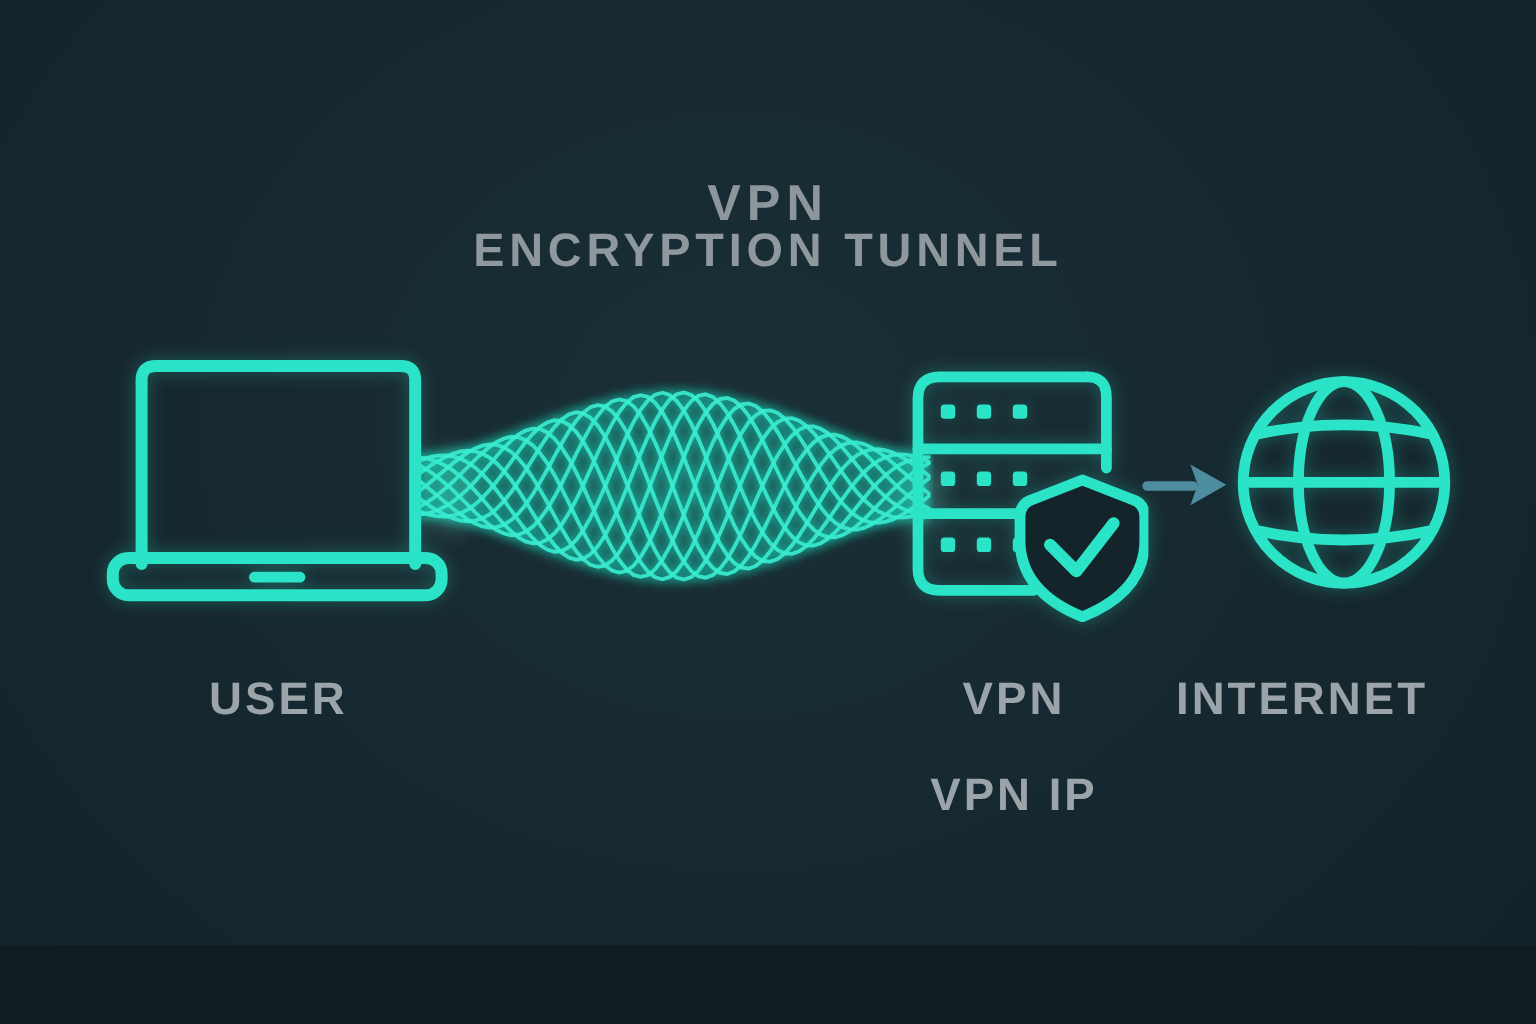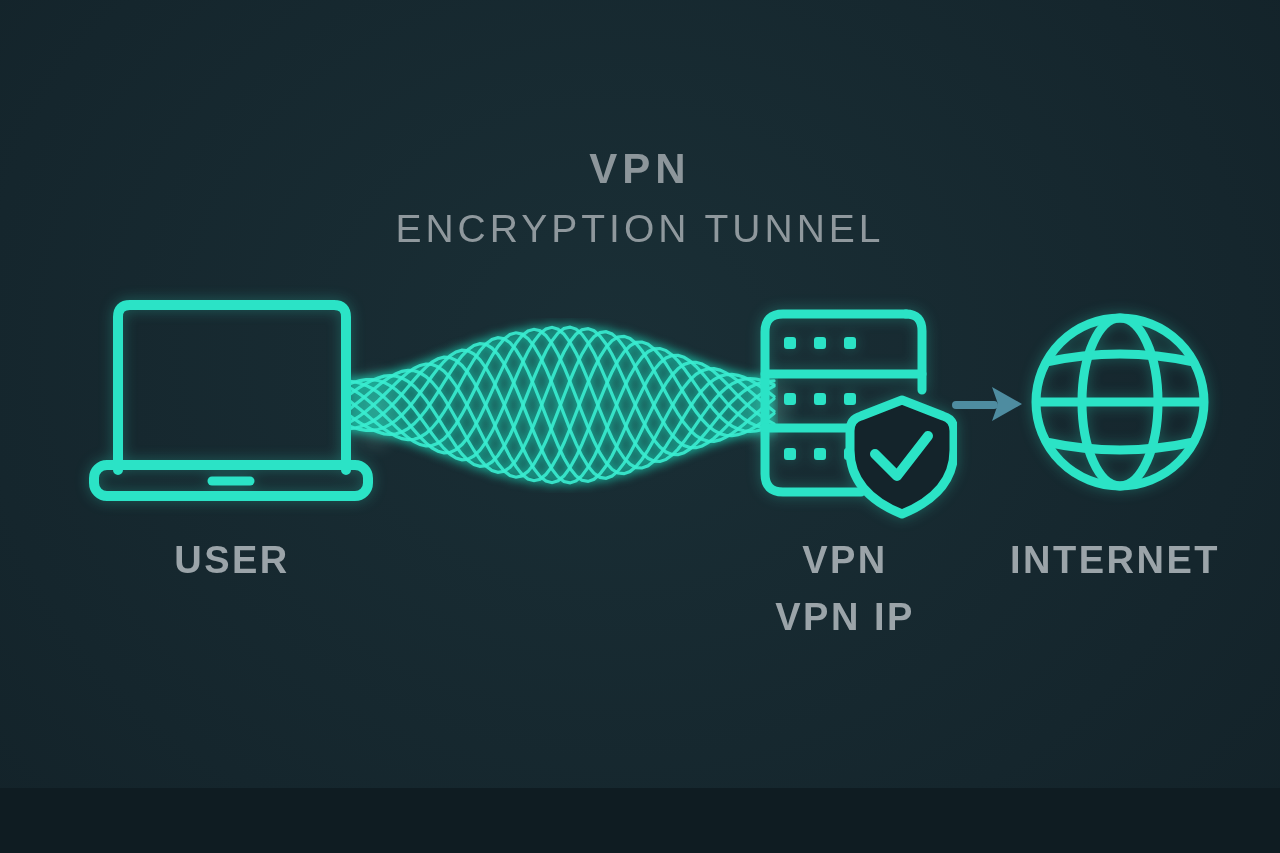--- a/index.html
+++ b/index.html
@@ -13,23 +13,23 @@
   .glow-center{left:310px;top:290px;width:500px;height:230px;z-index:1;
     background:radial-gradient(50% 50% at 50% 50%, rgba(44,229,199,0.22) 0%, rgba(44,229,199,0.10) 45%, rgba(44,229,199,0) 72%);}
   .glow-left{left:330px;top:345px;width:90px;height:130px;z-index:1;filter:blur(6px);
     background:radial-gradient(50% 50% at 50% 50%, rgba(150,255,232,0.38) 0%, rgba(120,245,220,0) 70%);}
   .glow-right{left:720px;top:350px;width:90px;height:120px;z-index:1;filter:blur(6px);
     background:radial-gradient(50% 50% at 50% 50%, rgba(150,255,232,0.30) 0%, rgba(120,245,220,0) 70%);}
   .mesh{left:348px;top:318px;z-index:2;}
   .icon{z-index:3;filter:drop-shadow(0 0 7px rgba(45,229,199,0.30));}
   .title{left:0;top:148px;width:1280px;text-align:center;z-index:4;color:#8d969b;}
   .title .l1{font-size:42px;font-weight:800;letter-spacing:5px;line-height:1;}
-  .title .l2{font-size:39px;font-weight:400;letter-spacing:4px;line-height:1;margin-top:19px;color:#8f989d;}
+  .title .l2{font-size:39px;font-weight:700;letter-spacing:4px;line-height:1;color:#8f989d;}
   .node-label{width:300px;text-align:center;z-index:4;color:#9ba4a9;font-size:38px;font-weight:700;letter-spacing:2.5px;top:532px;}
-  .node-label div{line-height:57px;}
+  .node-label div{line-height:57px;margin-top:23px;}
 </style>
 </head>
 <body>
 
 <div class="canvas">
 
   <div class="abs glow-center"></div>
   <div class="abs glow-left"></div>
   <div class="abs glow-right"></div>
 
@@ -114,17 +114,17 @@
 
   <div class="abs node-label" style="left:82px;">
     <div>USER</div>
   </div>
 
   <div class="abs node-label" style="left:695px;">
     <div>VPN</div>
     <div>VPN IP</div>
   </div>
 
-  <div class="abs node-label" style="left:965px;">
+  <div class="abs node-label" style="left:935px;">
     <div>INTERNET</div>
   </div>
 
 </div>
 
 </body></html>

